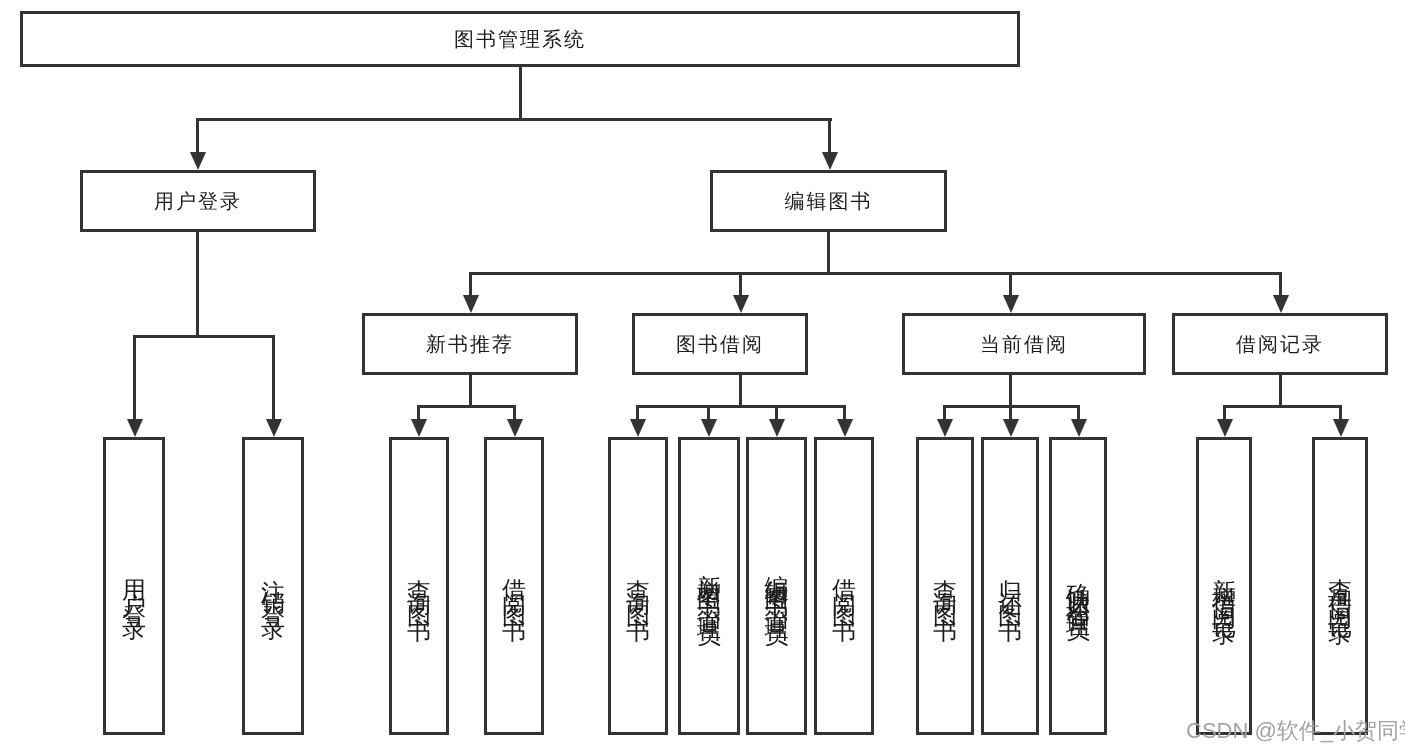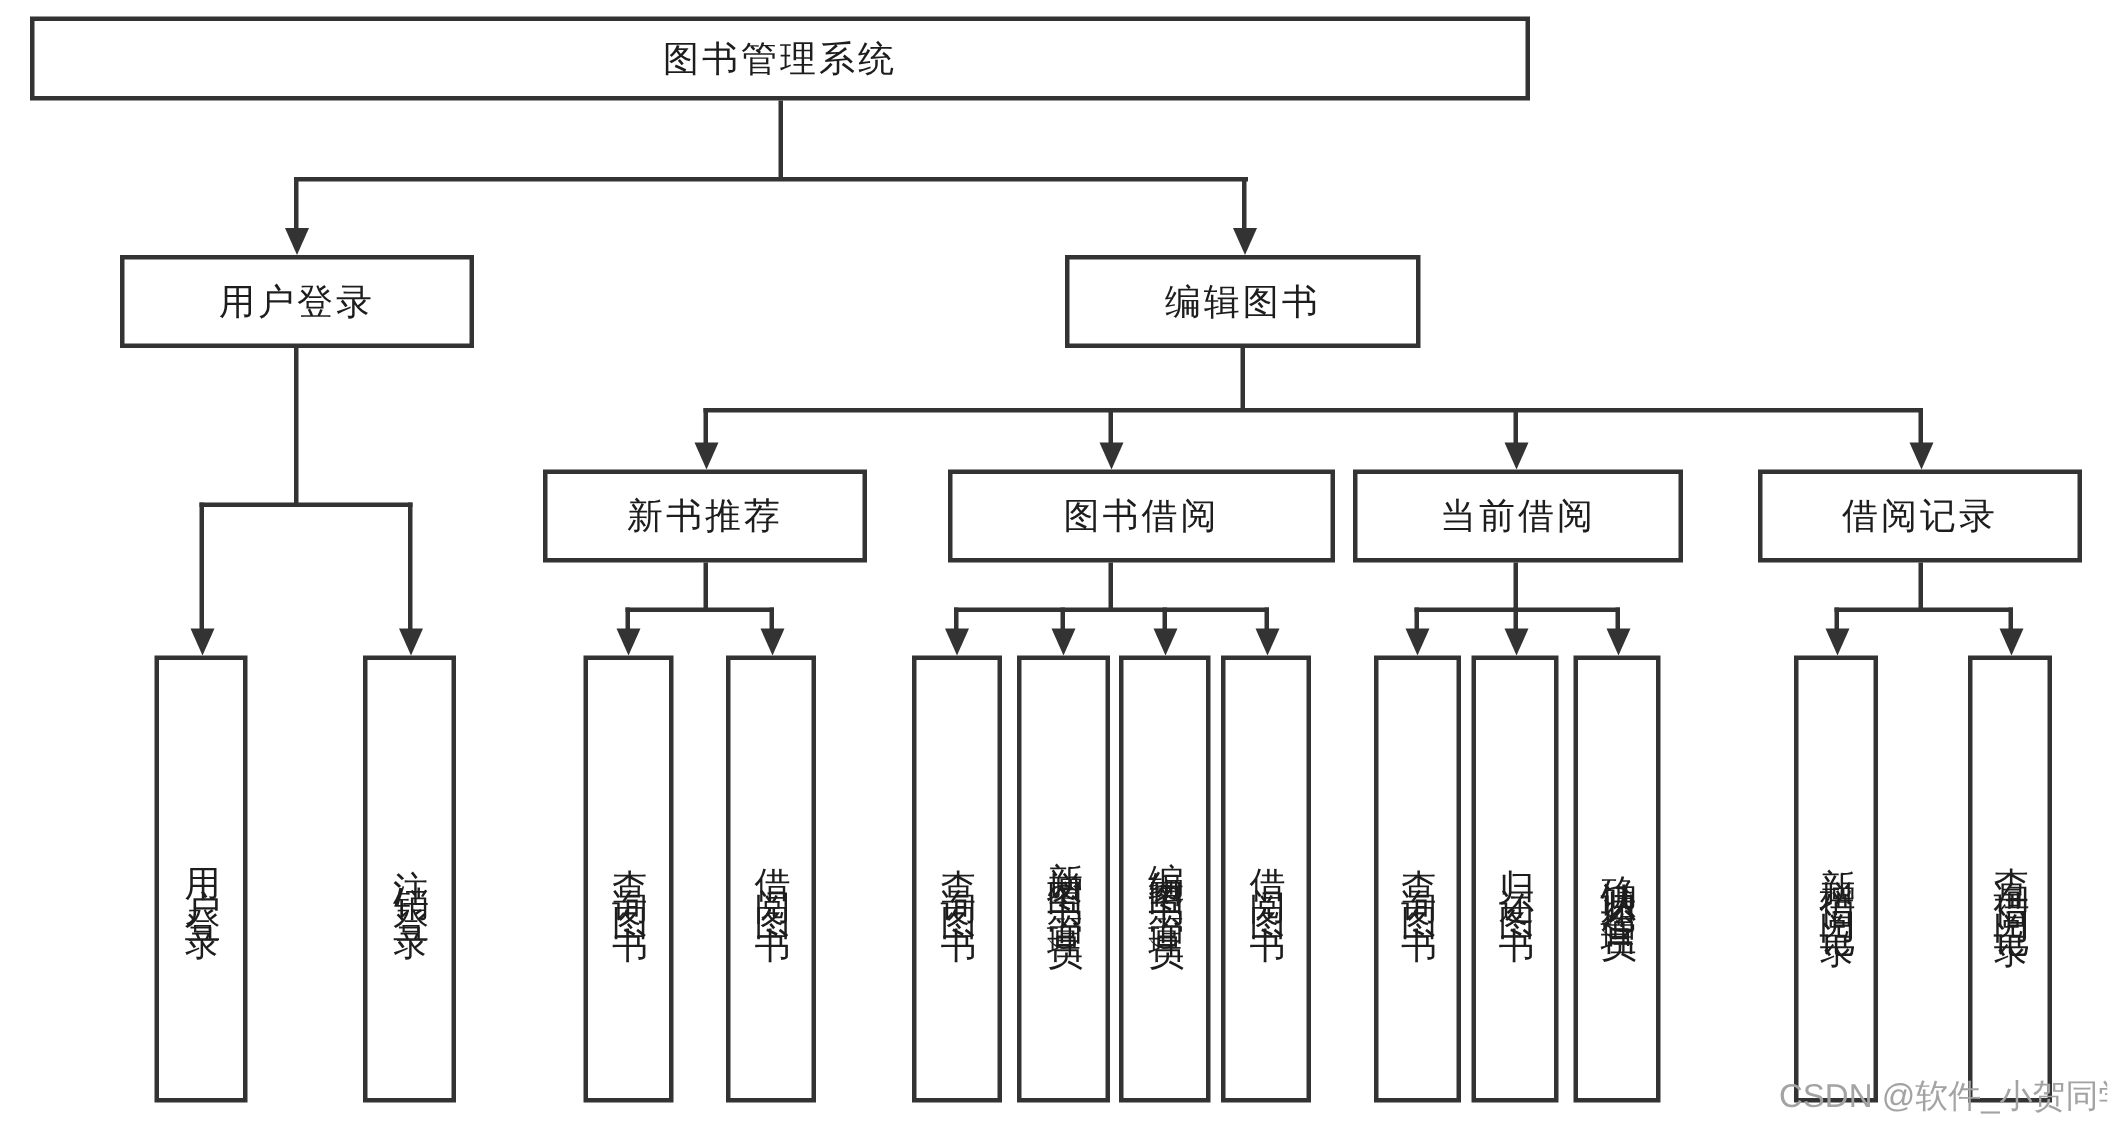--- a/index.html
+++ b/index.html
@@ -4,21 +4,21 @@
 <style>
   html,body{margin:0;padding:0;background:#ffffff;}
   .canvas{
     position:relative;width:1405px;height:747px;background:#ffffff;
     font-family:"Liberation Sans","DejaVu Sans",sans-serif;color:#1d1d1d;overflow:hidden;
   }
   .box{
     position:absolute;border:3px solid #333333;background:#ffffff;
     display:flex;align-items:center;justify-content:center;box-sizing:border-box;
   }
-  .h-label{font-size:24px;letter-spacing:2px;white-space:nowrap;}
+  .h-label{font-size:20px;letter-spacing:2px;white-space:nowrap;}
   .v-label{
     writing-mode:vertical-rl;text-orientation:mixed;
     font-size:24px;line-height:1.0;white-space:nowrap;
   }
   .p13{letter-spacing:13px;}
   .p9{letter-spacing:9px;}
   .p7{letter-spacing:7px;}
   .p5{letter-spacing:5px;}
   .vline{position:absolute;width:3px;background:#333333;}
   .hline{position:absolute;height:3px;background:#333333;}
@@ -69,24 +69,24 @@
   <div class="vline" style="left:739px;top:272px;height:25px"></div>
   <div class="arrow" style="left:733px;top:295px"></div>
   <div class="vline" style="left:1009px;top:272px;height:25px"></div>
   <div class="arrow" style="left:1003px;top:295px"></div>
   <div class="vline" style="left:1279px;top:272px;height:25px"></div>
   <div class="arrow" style="left:1273px;top:295px"></div>
 
   <div class="box" style="left:362px;top:313px;width:216px;height:62px">
     <span class="h-label">新书推荐</span>
   </div>
-  <div class="box" style="left:632px;top:313px;width:258px;height:62px">
+  <div class="box" style="left:632px;top:313px;width:176px;height:62px">
     <span class="h-label">图书借阅</span>
   </div>
-  <div class="box" style="left:902px;top:313px;width:220px;height:62px">
+  <div class="box" style="left:902px;top:313px;width:244px;height:62px">
     <span class="h-label">当前借阅</span>
   </div>
   <div class="box" style="left:1172px;top:313px;width:216px;height:62px">
     <span class="h-label">借阅记录</span>
   </div>
 
   <div class="vline" style="left:469px;top:375px;height:32px"></div>
   <div class="hline" style="left:417px;top:405px;width:99px"></div>
   <div class="vline" style="left:417px;top:405px;height:16px"></div>
   <div class="arrow" style="left:411px;top:419px"></div>

